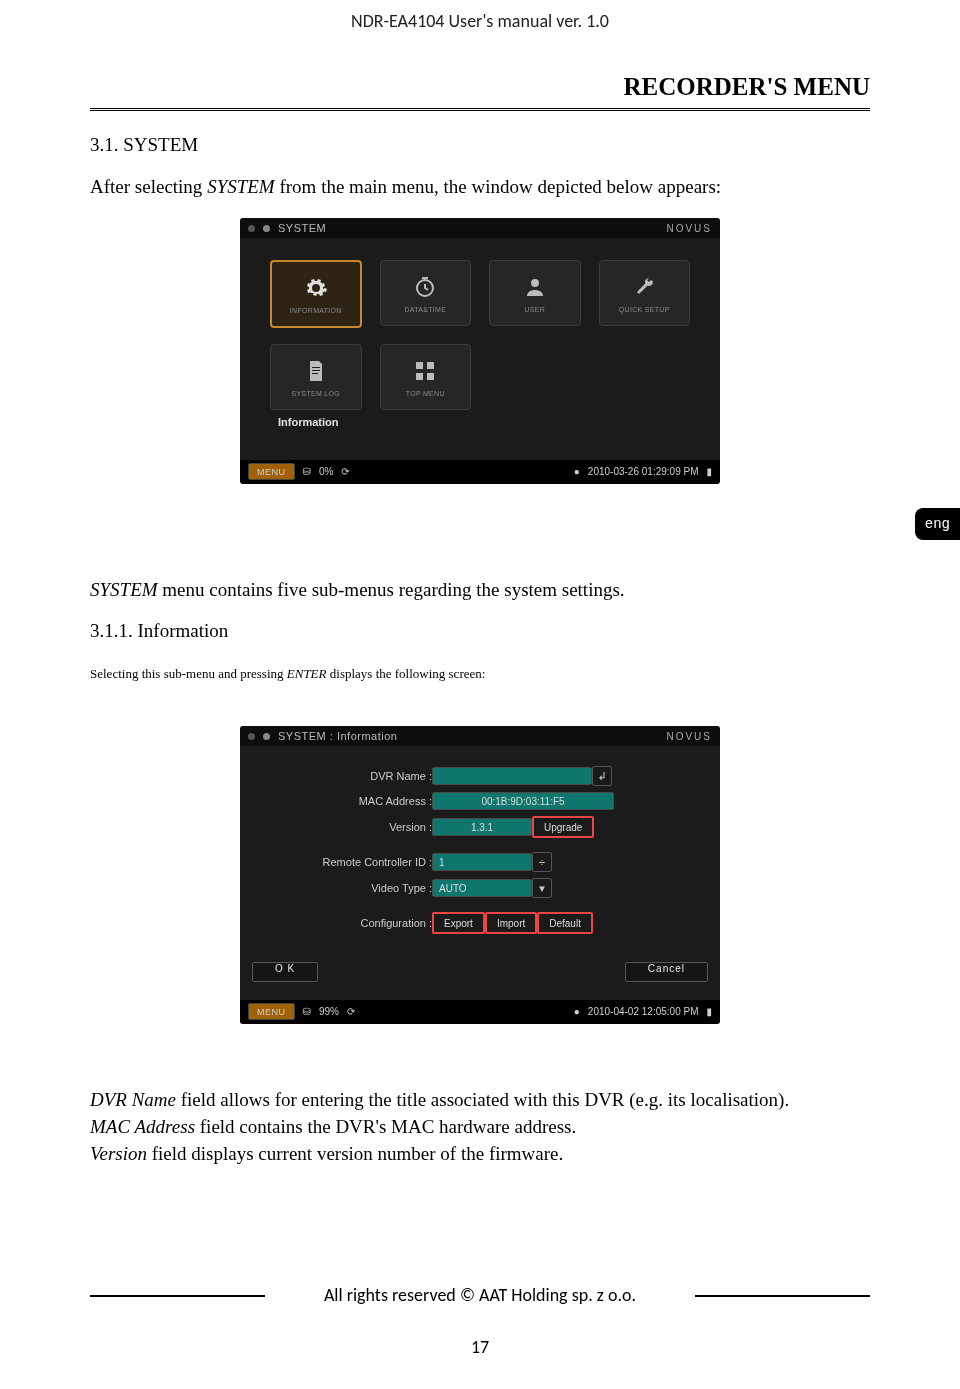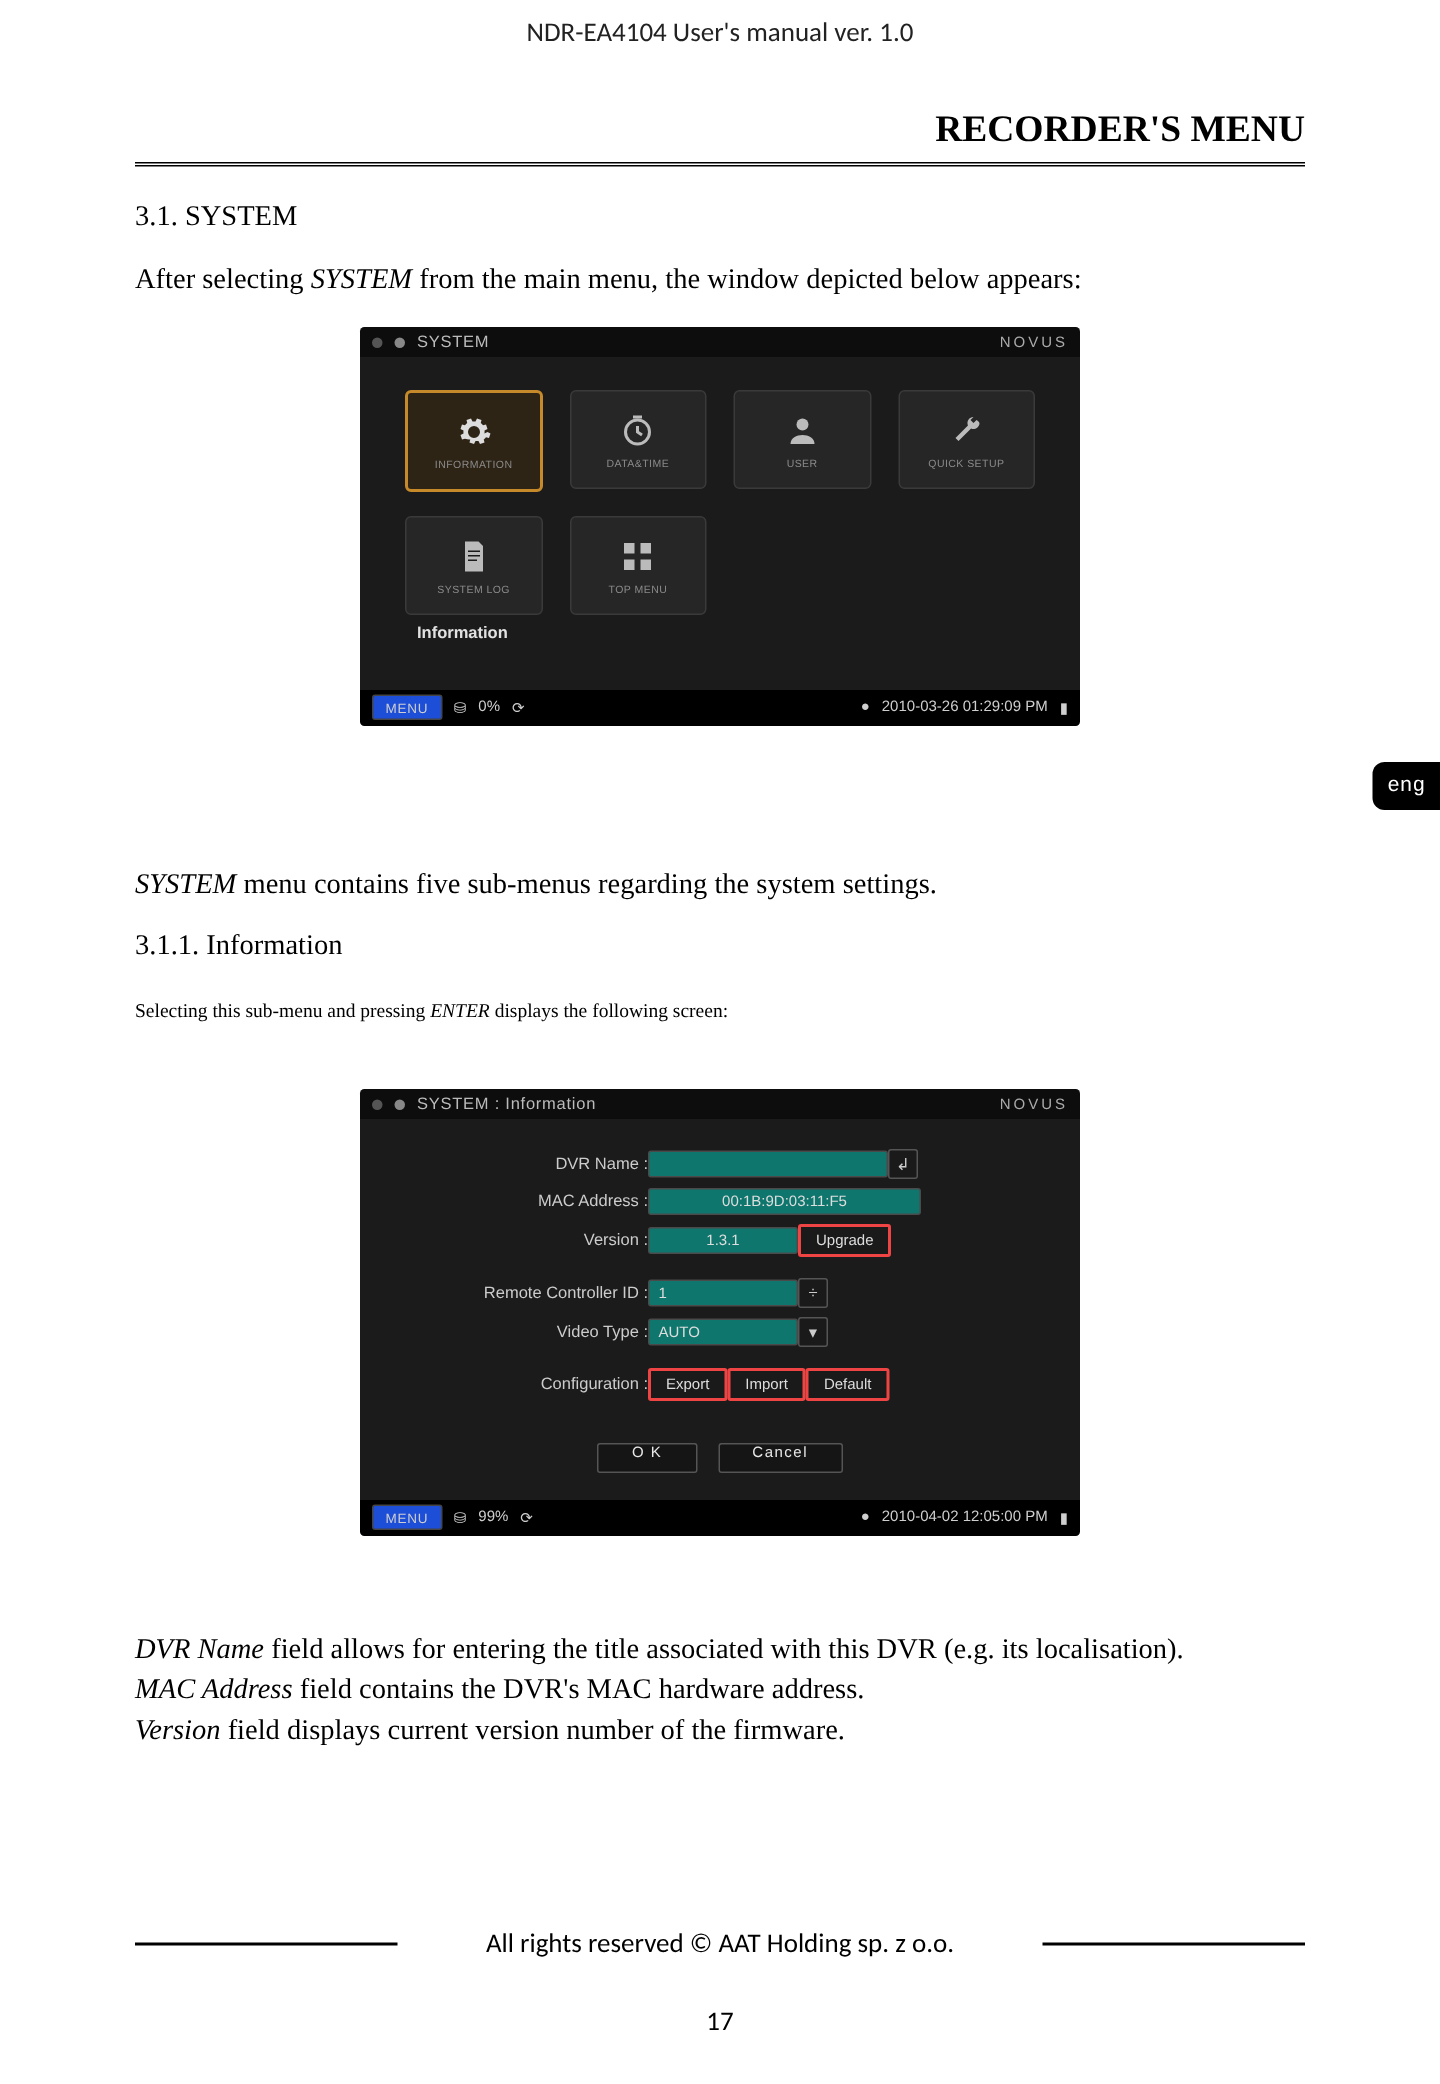--- a/index.html
+++ b/index.html
@@ -25,24 +25,24 @@
 .ig-item .ic{width:26px;height:26px;display:flex;align-items:center;justify-content:center;color:#bbb}
 .ig-item .ic svg{width:24px;height:24px}
 .ig-item .lbl{font-size:7px;color:#8a8a8a;letter-spacing:.3px}
 .ig-item.blank{background:transparent;border:none}
 .ig-caption{color:#e2e2e2;font-size:11px;padding:6px 0 0 26px;font-weight:bold}
 .dvr-field{display:flex;align-items:center;gap:0;margin:6px 0;font-size:11px;color:#ccc}
 .dvr-field .flab{width:180px;text-align:right}
 .dvr-field input,.dvr-field .val{background:#0f766e;border:1px solid #4a4a4a;color:#ddd;font-size:10px;height:18px;box-sizing:border-box;padding:0 6px;border-radius:2px}
 .dvr-field .btn{background:#1a1a1a;border:2px solid #ef4444;color:#ddd;font-size:10px;height:18px;padding:0 10px;border-radius:2px;display:inline-flex;align-items:center}
 .dvr-field .enter-glyph{border:1px solid #555;border-radius:2px;width:18px;height:18px;display:flex;align-items:center;justify-content:center;color:#ccc;font-size:11px;background:#1a1a1a}
-.okrow{display:flex;justify-content:center;gap:14px;margin-top:28px}
+.okrow{display:flex;justify-content:space-between;gap:14px;margin-top:28px}
 .okrow .btn{background:#151515;border:1px solid #555;color:#e8e8e8;font-size:10px;height:18px;padding:0 22px;border-radius:2px;letter-spacing:1px}
 .dvr-status{background:#000;color:#cfcfcf;font-size:10px;display:flex;align-items:center;gap:8px;padding:3px 8px 4px 8px;border-radius:0 0 3px 3px}
-.dvr-status .menu-btn{background:#1d4ed8;border:1px solid #444;padding:0 8px;height:15px;display:flex;align-items:center;border-radius:2px;font-size:9px;letter-spacing:.5px}
+.dvr-status .menu-btn{background:#a16207;border:1px solid #444;padding:0 8px;height:15px;display:flex;align-items:center;border-radius:2px;font-size:9px;letter-spacing:.5px}
 .dvr-status .sp{flex:0 0 auto}
 .dvr-status .stretch{flex:1}
 .lang-tab{position:absolute;right:0;top:508px;background:#000;color:#fff;font-size:14px;font-family:Liberation Mono, monospace;padding:8px 10px;border-radius:8px 0 0 8px}
 .para2{position:absolute;top:576px;left:90px;right:90px;font-size:19px;line-height:27px}
 .h311{position:absolute;top:620px;left:90px;font-size:19px}
 .para3{position:absolute;top:660px;left:90px;right:90px;font-size:13px;line-height:27px}
 .para4{position:absolute;top:1086px;left:90px;right:90px;font-size:19px;line-height:27px}
 .footer-rule-l{position:absolute;bottom:92px;left:90px;width:175px;border-top:2px solid #000}
 .footer-rule-r{position:absolute;bottom:92px;right:90px;width:175px;border-top:2px solid #000}
 .footer-text{position:absolute;bottom:83px;left:0;right:0;text-align:center;font-family:Calibri,Arial,sans-serif;font-size:18px}

